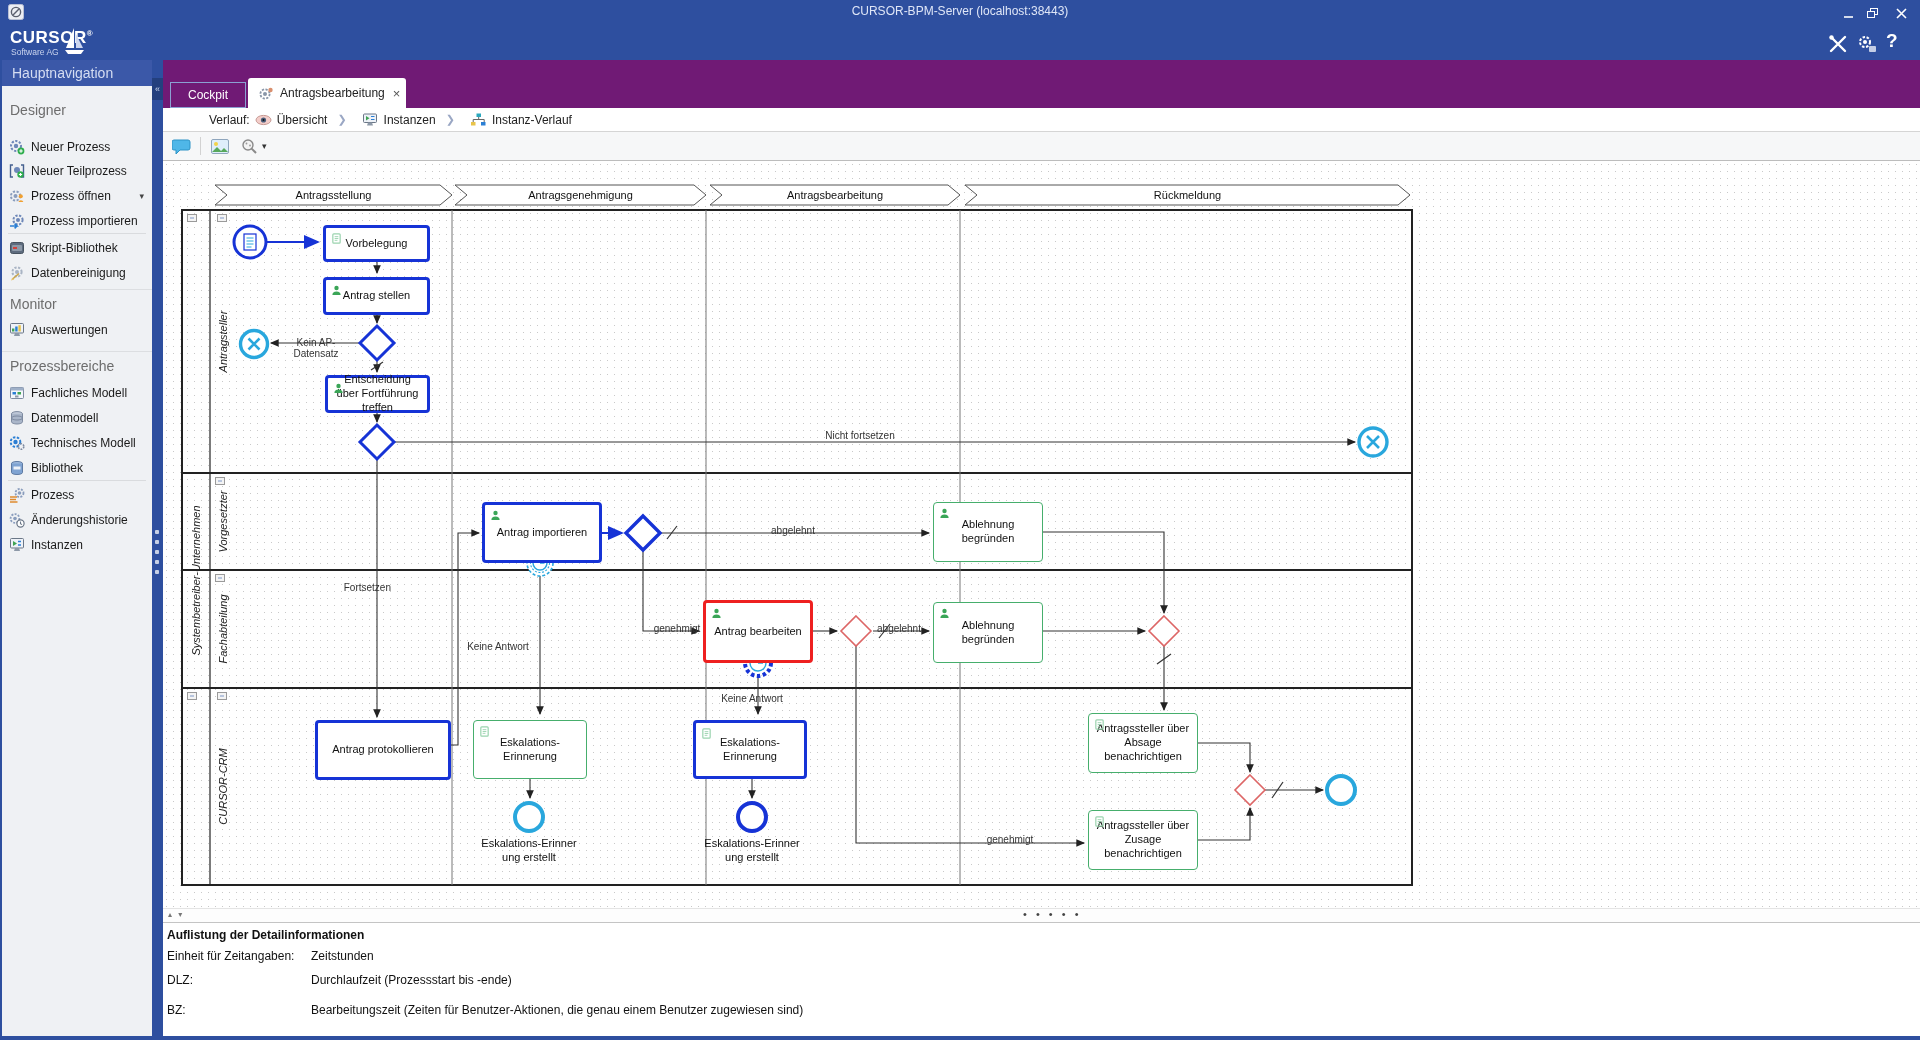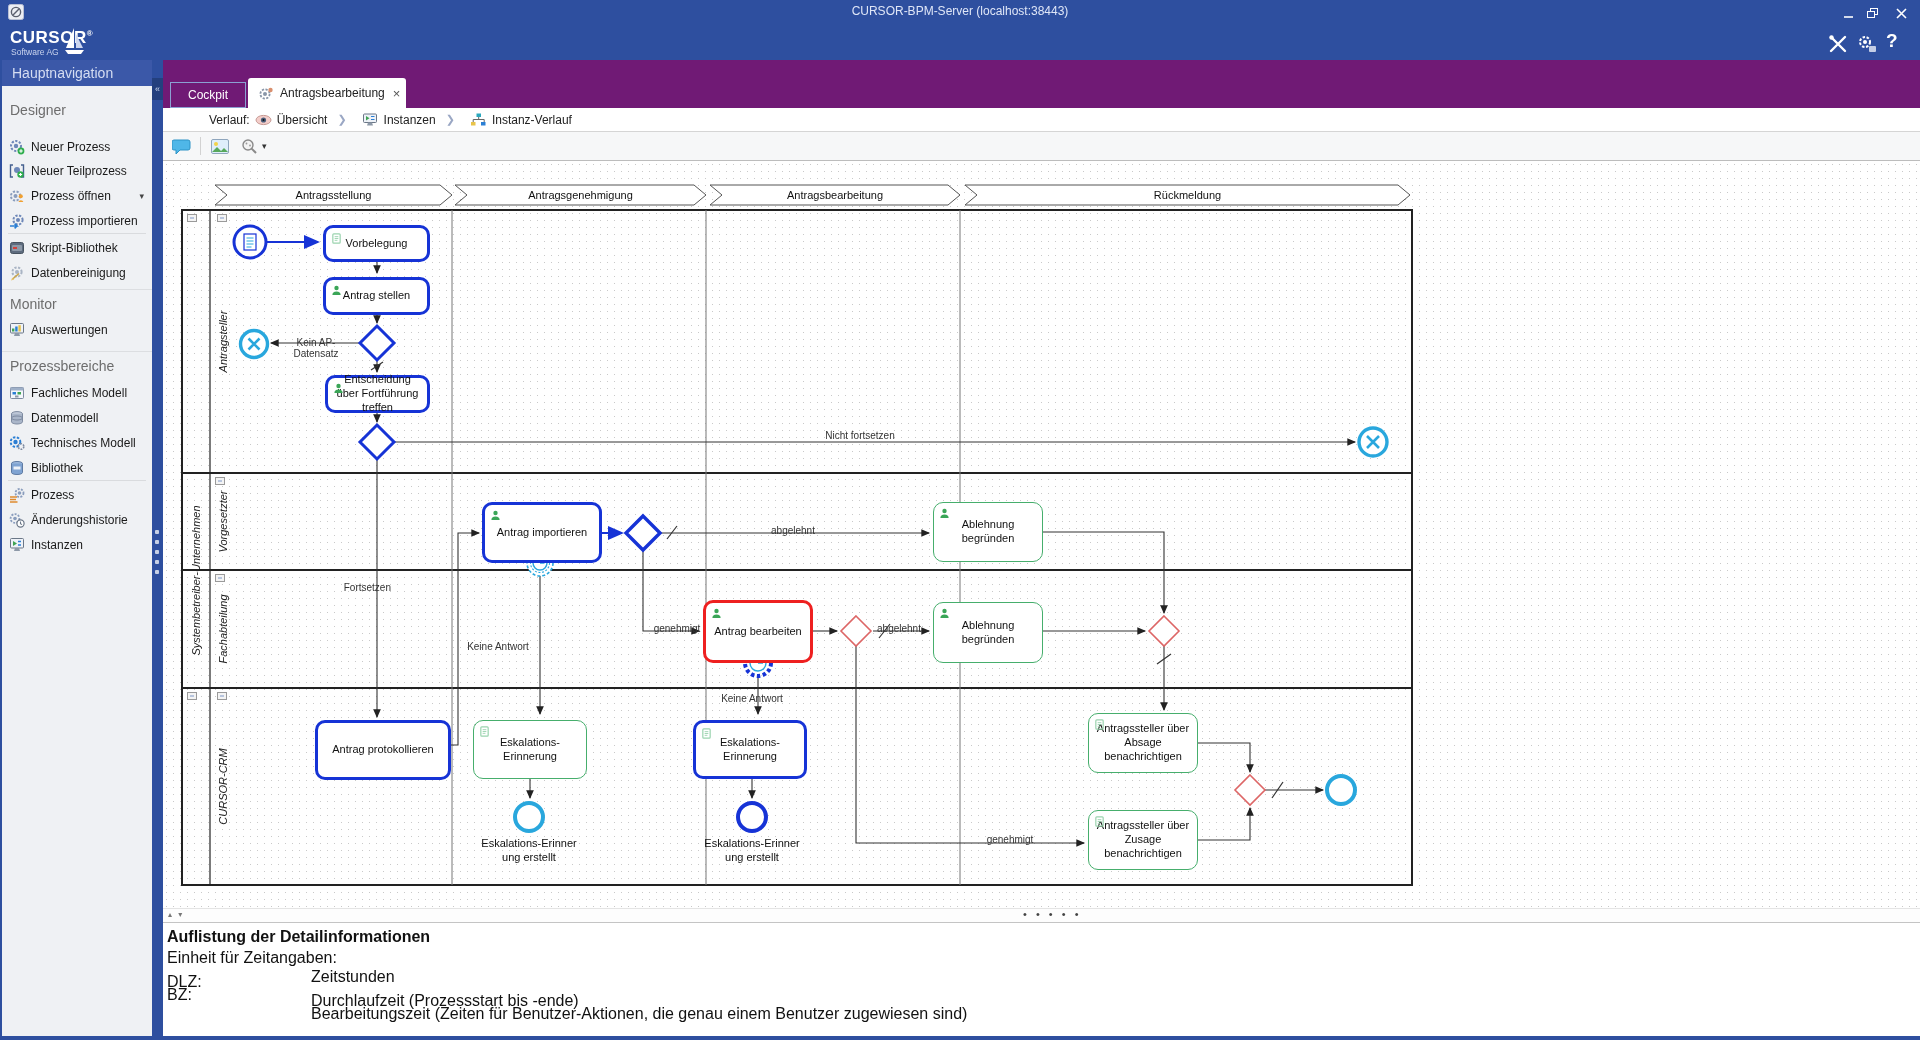--- a/index.html
+++ b/index.html
@@ -49,40 +49,40 @@
   .tbico{width:20px;height:17px;margin-left:9px;cursor:pointer;}
   .tbsep{width:1px;height:18px;background:#d2d2d2;margin-left:8px;}
   .tbcaret{font-size:9px;color:#333;margin-left:3px;cursor:pointer;}
   
   #canvas{left:163px;top:161px;width:1757px;height:747px;background-color:#fff;
       background-image:radial-gradient(circle,#c9c9c9 0.7px,transparent 0.9px);background-size:7px 7px;}
   #diagram-svg{position:absolute;left:0;top:0;}
   .phlabel{position:absolute;top:24px;height:20px;line-height:20px;text-align:center;font-size:11px;color:#111;}
   .lane-label{position:absolute;display:flex;align-items:center;justify-content:center;
       font-size:11px;font-style:italic;color:#222;transform:rotate(-90deg);transform-origin:0 0;}
-  .task{position:absolute;background:#fff;border-radius:10px;display:flex;align-items:center;justify-content:center;
+  .task{position:absolute;background:#fff;border-radius:4px;display:flex;align-items:center;justify-content:center;
       text-align:center;font-size:11px;color:#111;line-height:1.25;padding:3px 5px;box-sizing:border-box;cursor:pointer;}
   .t-blue{border:3px solid #1633d6;}
   .t-green{border:1.5px solid #46ae6c;}
   .t-red{border:3px solid #ee2020;}
   .tico{position:absolute;left:5px;top:4px;width:11px;height:13px;}
   .elabel{position:absolute;font-size:10px;color:#333;text-align:center;}
   .evlabel{position:absolute;font-size:11px;color:#111;text-align:center;line-height:1.3;}
   .cbox{position:absolute;width:10px;height:8px;border:1px solid #9a9a9a;background:#f4f4f4;box-sizing:border-box;}
   .cbox::after{content:"";position:absolute;left:2px;top:2px;width:4px;height:2px;background:#b9c6de;}
   
   #hsplit{left:163px;top:908px;width:1757px;height:14px;background:#fdfdfd;border-top:1px solid #e4e4e4;cursor:row-resize;}
   #hsplit-arrows{position:absolute;left:5px;top:1px;font-size:8px;color:#777;letter-spacing:2px;}
   #hsplit-dots{position:absolute;left:860px;top:-1px;font-size:11px;color:#444;letter-spacing:3px;}
   #details{left:163px;top:922px;width:1757px;height:114px;background:#fff;border-top:1px solid #c4c4c4;
-      font-size:16px;color:#111;box-sizing:border-box;}
+      font-size:12px;color:#111;box-sizing:border-box;}
   #details-title{position:absolute;left:4px;top:5px;font-weight:bold;}
   .drow{position:absolute;left:4px;width:1700px;height:20px;}
   .dlabel{position:absolute;left:0;}
-  .dvalue{position:absolute;left:144px;margin-top:19px;}
+  .dvalue{position:absolute;left:144px;}
   #bottombar{left:0;top:1036px;width:1920px;height:4px;background:#2e4f9f;}
 </style>
 </head>
 <body>
 
 <div class="abs" id="titlebar">
   <svg class="abs" style="left:8px;top:4px" width="16" height="16">
     <rect x="0.5" y="0.5" width="15" height="15" rx="2" fill="#eceef4" stroke="#b9c0d4"></rect>
     <circle cx="8" cy="8" r="4.6" fill="none" stroke="#5a5f6e" stroke-width="1.4"></circle>
     <path d="M4.8,11.2 L11.2,4.8" stroke="#5a5f6e" stroke-width="1.4"></path>
@@ -560,19 +560,19 @@
 <div class="abs" id="details">
   <div id="details-title">Auflistung der Detailinformationen</div>
   <div class="drow" style="top:26px">
     <span class="dlabel">Einheit für Zeitangaben:</span>
     <span class="dvalue">Zeitstunden</span>
   </div>
   <div class="drow" style="top:50px">
     <span class="dlabel">DLZ:</span>
     <span class="dvalue">Durchlaufzeit (Prozessstart bis -ende)</span>
   </div>
-  <div class="drow" style="top:63px">
+  <div class="drow" style="top:80px">
     <span class="dlabel">BZ:</span>
     <span class="dvalue">Bearbeitungszeit (Zeiten für Benutzer-Aktionen, die genau einem Benutzer zugewiesen sind)</span>
   </div>
 </div>
 
 <div class="abs" id="bottombar"></div>
 
 </body></html>

